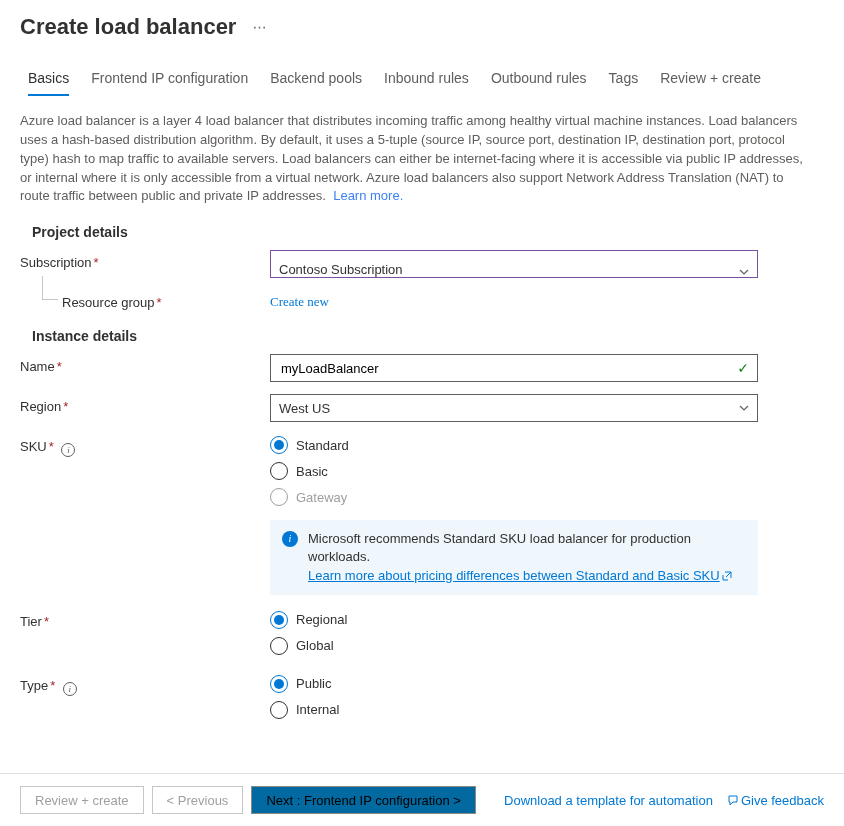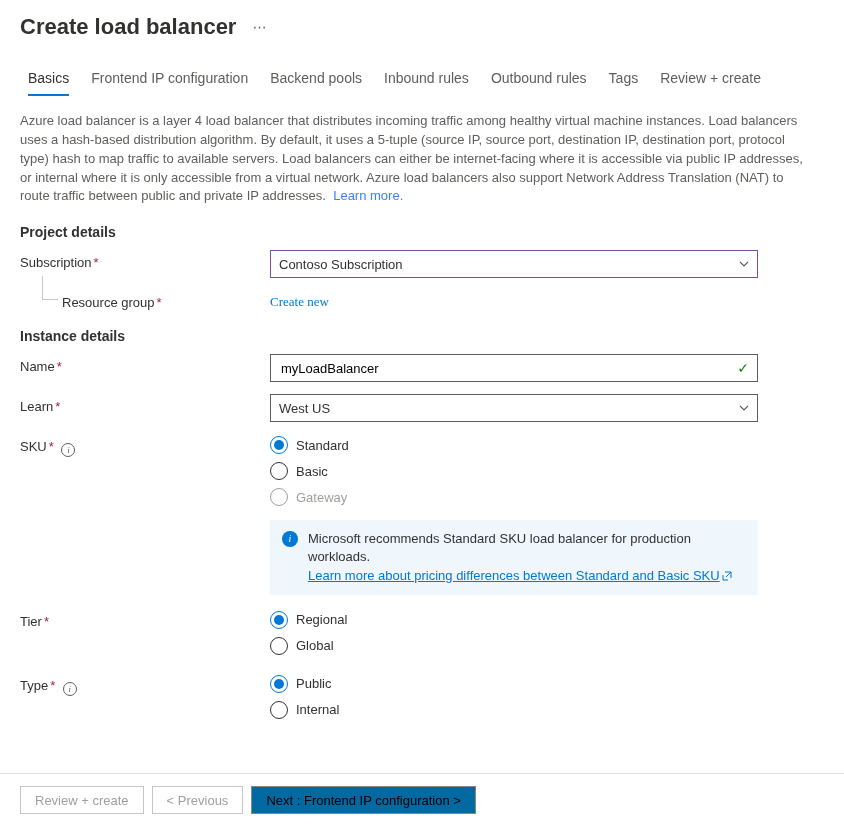--- a/index.html
+++ b/index.html
@@ -67,21 +67,21 @@
     max-width: 790px;
   }
   .desc .learn-link {
     color: #3b82f6;
     cursor: pointer;
   }
   .section-title {
     font-size: 14px;
     font-weight: 600;
     color: #323130;
-    margin: 4px 0 10px 0;
+    margin: 4px 0 10px 12px;
   }
   .form-row {
     display: flex;
     align-items: flex-start;
     margin-bottom: 12px;
   }
   .form-row.indent .label-col {
     padding-left: 42px;
     position: relative;
   }
@@ -132,20 +132,21 @@
     background: #fff;
     display: flex;
     align-items: center;
     padding: 0 8px;
     font-size: 13px;
     cursor: pointer;
     position: relative;
   }
   .select.hl, .text-input.hl {
     border-color: #7d4d9e;
+    align-items: flex-end;
   }
   .select .chevron {
     margin-left: auto;
     width: 10px;
     height: 10px;
   }
   .chevron svg { display: block; }
   .text-input input {
     border: none;
     outline: none;
@@ -342,21 +343,21 @@
       <div class="control-col">
         <div class="text-input">
           <input value="myLoadBalancer" style="">
           <span class="check">✓</span>
         </div>
       </div>
     </div>
 
     <div class="form-row">
       <div class="label-col">
-        <span>Learn</span><span class="required">*</span>
+        <span>Region</span><span class="required">*</span>
       </div>
       <div class="control-col">
         <div class="select">
           <span>West US</span>
           <span class="chevron">
             <svg viewBox="0 0 10 10" width="10" height="10">
                 <path d="M1 3 L5 7 L9 3" fill="none" stroke="#605e5c" stroke-width="1.2"></path>
               </svg>
           </span>
         </div>
@@ -430,14 +431,22 @@
           </div>
         </div>
       </div>
     </div>
   </div>
 
   <div class="footer">
     <button class="btn disabled">Review + create</button>
     <button class="btn disabled">&lt; Previous</button>
     <button class="btn">Next : Frontend IP configuration &gt;</button>
+    <div class="footer-links">
+      <a>Download a template for automation</a>
+      <a>
+        <span class="feedback-icon"><svg viewBox="0 0 12 12">
+              <path d="M2 1 H10 V7 H6 L3 10 V7 H2 Z" fill="none" stroke="#0078d4" stroke-width="1"></path>
+            </svg></span><span>Give feedback</span>
+      </a>
+    </div>
   </div>
 </div>
 
 </body></html>

